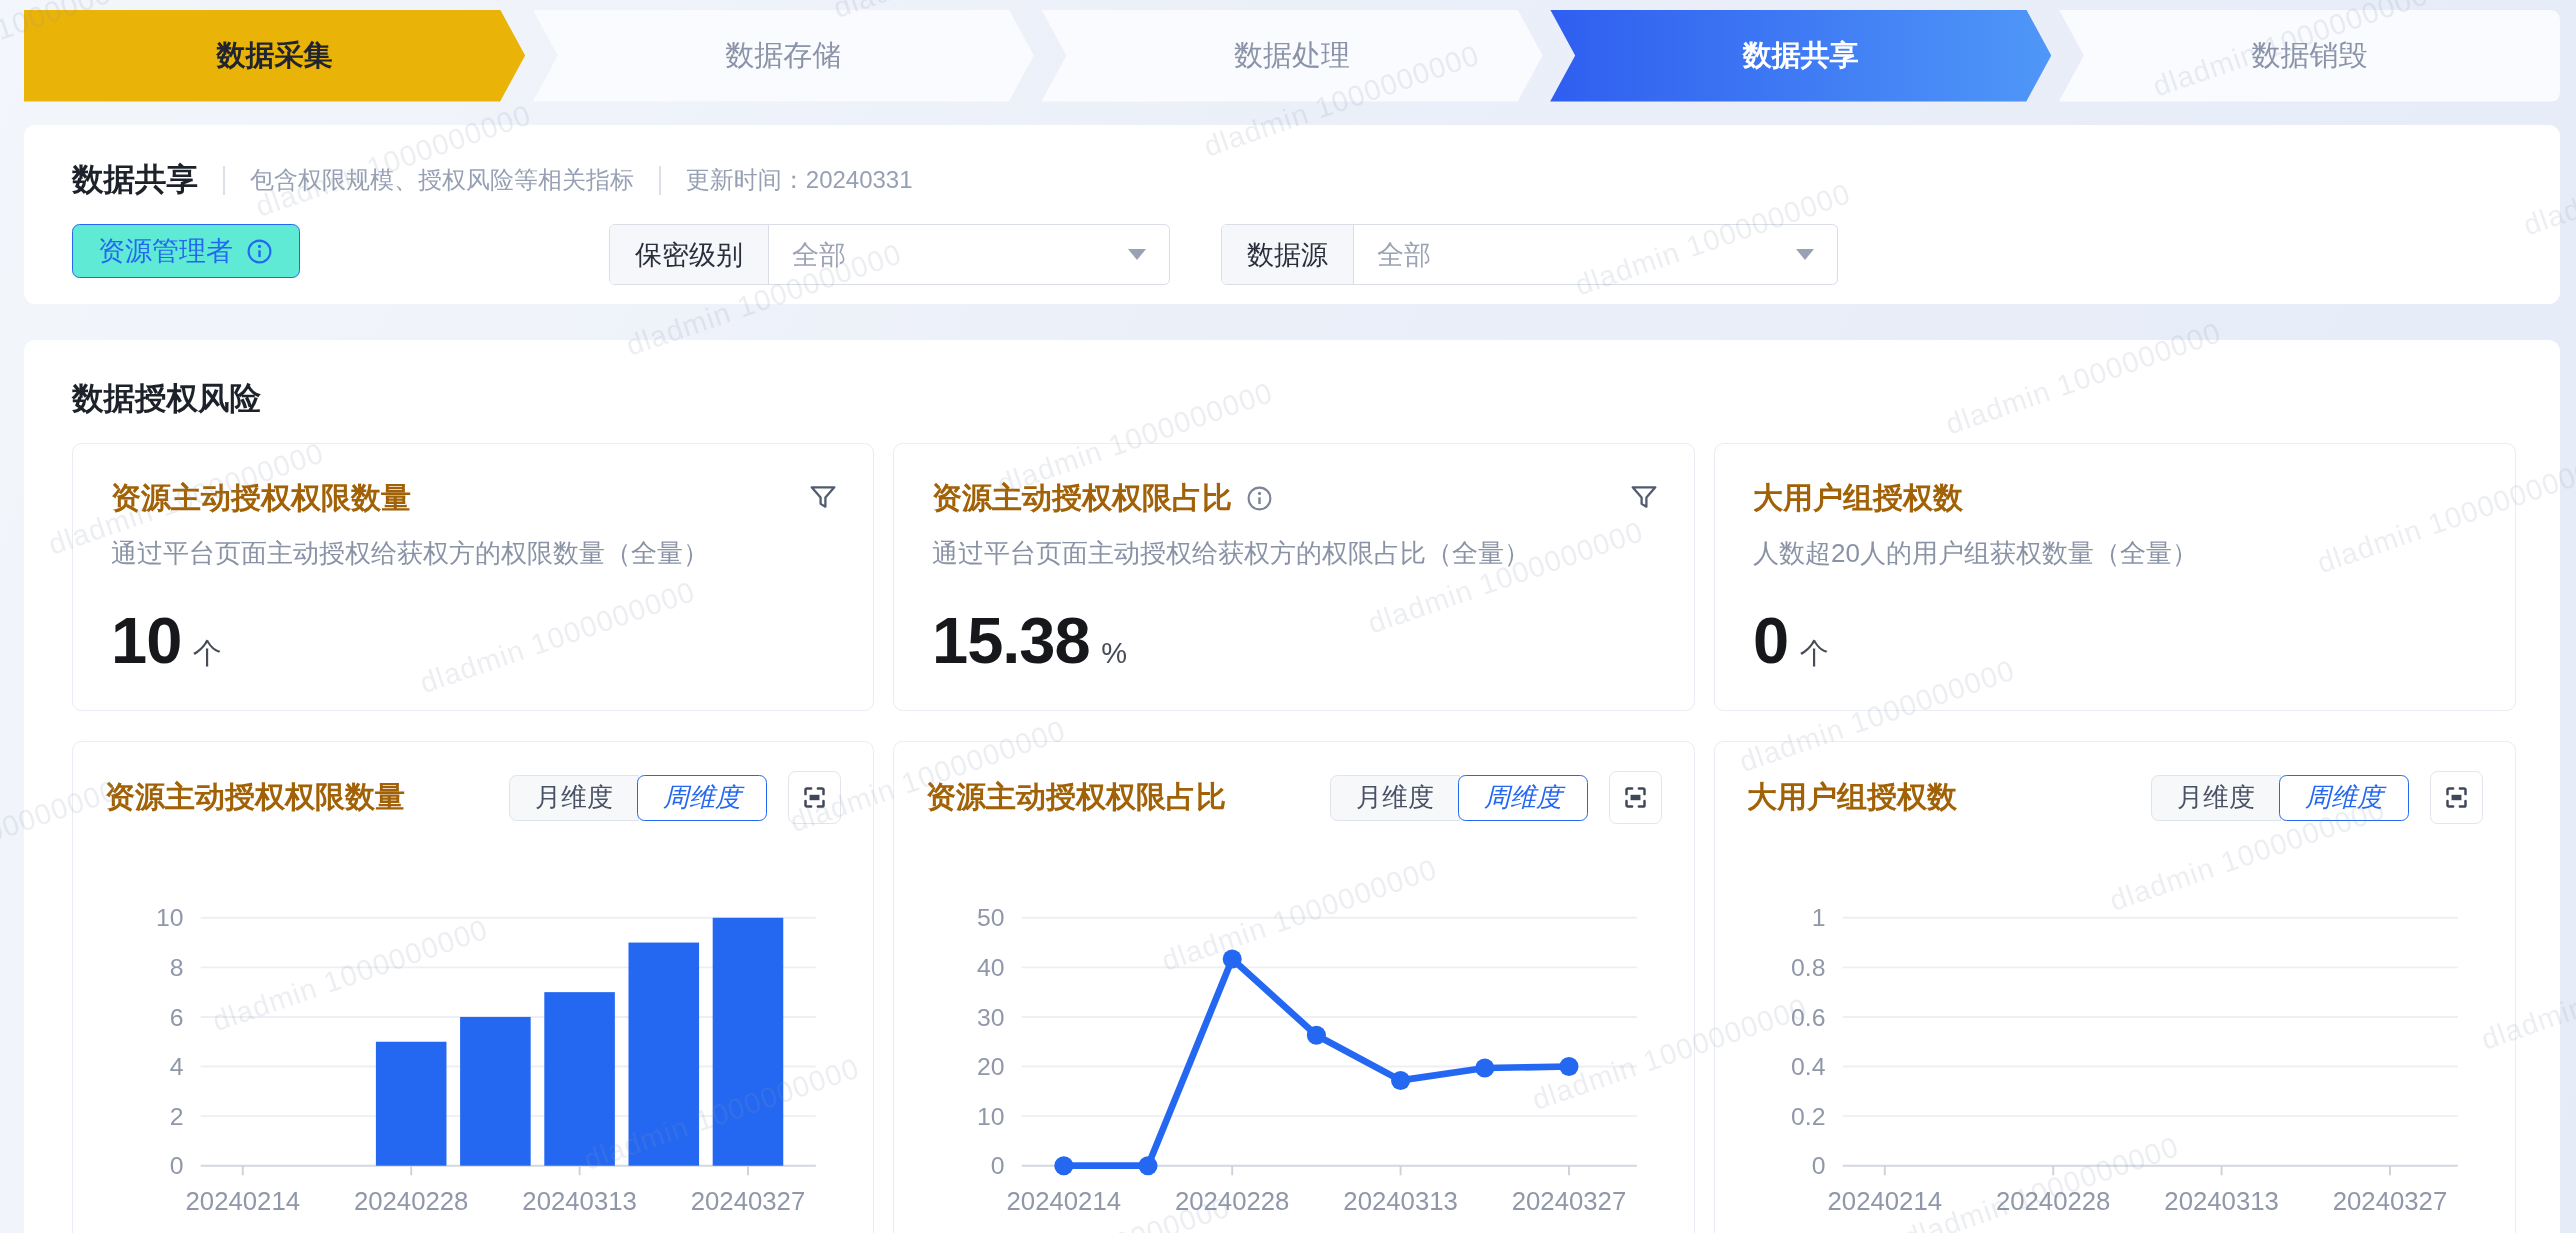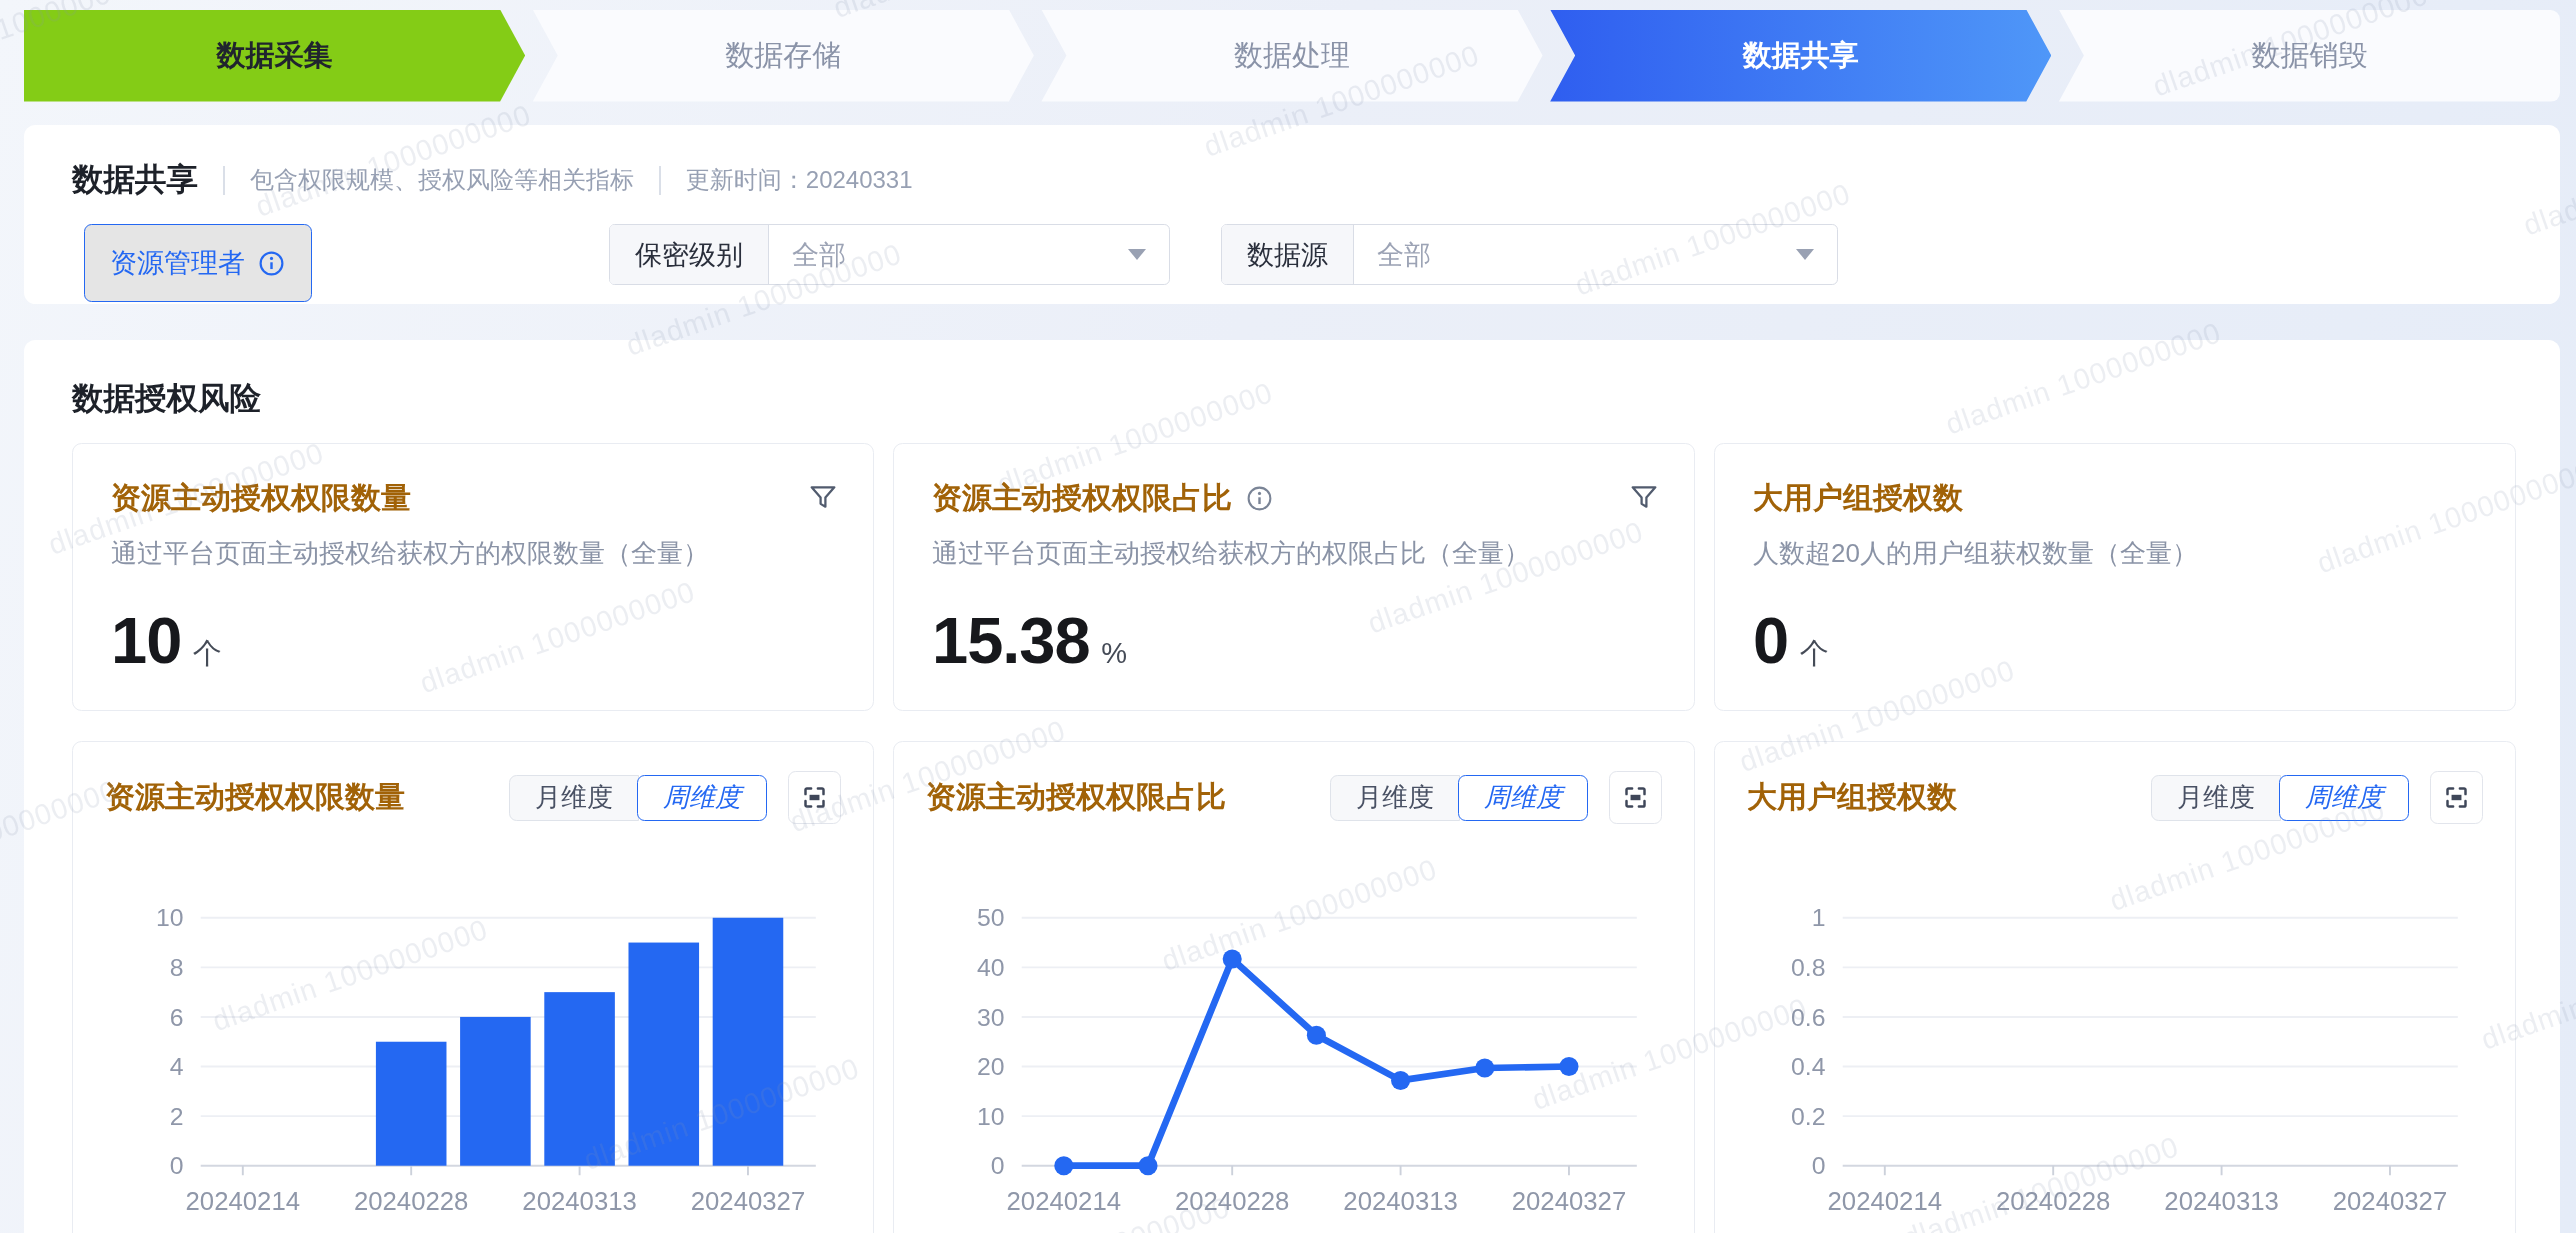--- a/index.html
+++ b/index.html
@@ -5,38 +5,38 @@
   html,body{margin:0;padding:0;}
   body{
     width:2576px;height:1234px;position:relative;overflow:hidden;
     font-family:"Liberation Sans","DejaVu Sans",sans-serif;
     background:linear-gradient(110deg,#f3f6fb 0%,#ebeff8 45%,#e5ecf8 100%);
     color:#1d2129;
   }
   
   .tabbar{position:absolute;left:24px;top:9.5px;width:2536px;height:92px;display:flex;gap:7.6px;z-index:10;}
   .tab{flex:1;display:flex;align-items:center;justify-content:center;font-size:29px;cursor:pointer;}
-  .tab.first{background:#84cc16;color:#20242e;font-weight:700;
+  .tab.first{background:#eab308;color:#20242e;font-weight:700;
     clip-path:polygon(0 0,calc(100% - 25px) 0,100% 50%,calc(100% - 25px) 100%,0 100%);font-family:Liberation Mono, monospace;}
   .tab.mid{background:#fafbfe;color:#8a93a8;font-weight:500;
     clip-path:polygon(0 0,calc(100% - 25px) 0,100% 50%,calc(100% - 25px) 100%,0 100%,25px 50%);text-align:right;}
   .tab.active{background:linear-gradient(90deg,#2f5ef0 0%,#4f97f8 100%);color:#ffffff;font-weight:700;
     clip-path:polygon(0 0,calc(100% - 25px) 0,100% 50%,calc(100% - 25px) 100%,0 100%,25px 50%);}
   .tab.last{background:#fafbfe;color:#8a93a8;font-weight:500;border-radius:0 9.5px 9.5px 0;
     clip-path:polygon(0 0,100% 0,100% 100%,0 100%,25px 50%);}
   
   .panel{position:absolute;background:#ffffff;border-radius:11.5px;}
   .header-panel{left:24px;top:125px;width:2536px;height:179px;padding:34px 48px 0 48px;box-sizing:border-box;}
   .hrow1{display:flex;align-items:center;height:42px;}
   .h-title{font-size:31.5px;font-weight:700;color:#1d2129;}
   .h-divider{width:1.9px;height:29px;background:#dadfe8;margin:0 25px;}
   .h-meta{font-size:24px;color:#97a0b3;}
   .hrow2{position:relative;margin-top:23px;height:53px;}
   .role-btn{position:absolute;left:0;top:0;height:52px;display:inline-flex;align-items:center;gap:11.5px;
-    padding:12px 25px;border:1.9px solid #2468F2;border-radius:7.6px;color:#2468F2;font-size:27px;cursor:pointer;background:#e5e5e5;margin-left:12px;}
+    padding:0 25px;border:1.9px solid #2468F2;border-radius:7.6px;color:#2468F2;font-size:27px;cursor:pointer;background:#5eead4;}
   .dropdown{position:absolute;top:0;height:61px;display:flex;align-items:stretch;
     border:1.9px solid #d9dde6;border-radius:5.7px;background:#fff;box-sizing:border-box;cursor:pointer;}
   .dd1{left:537px;width:561px;}
   .dd2{left:1149px;width:617px;}
   .dd-label{display:flex;align-items:center;padding:0 25px;background:#f6f7fa;border-right:1.9px solid #d9dde6;
     font-size:27px;color:#2a2f3c;border-radius:3.8px 0 0 3.8px;}
   .dd-value{flex:1;display:flex;align-items:center;padding:0 23px;font-size:27px;color:#9ca3b5;}
   .caret{width:0;height:0;border-left:9.5px solid transparent;border-right:9.5px solid transparent;
     border-top:11.5px solid #99a1b3;align-self:center;margin-right:23px;}
   

